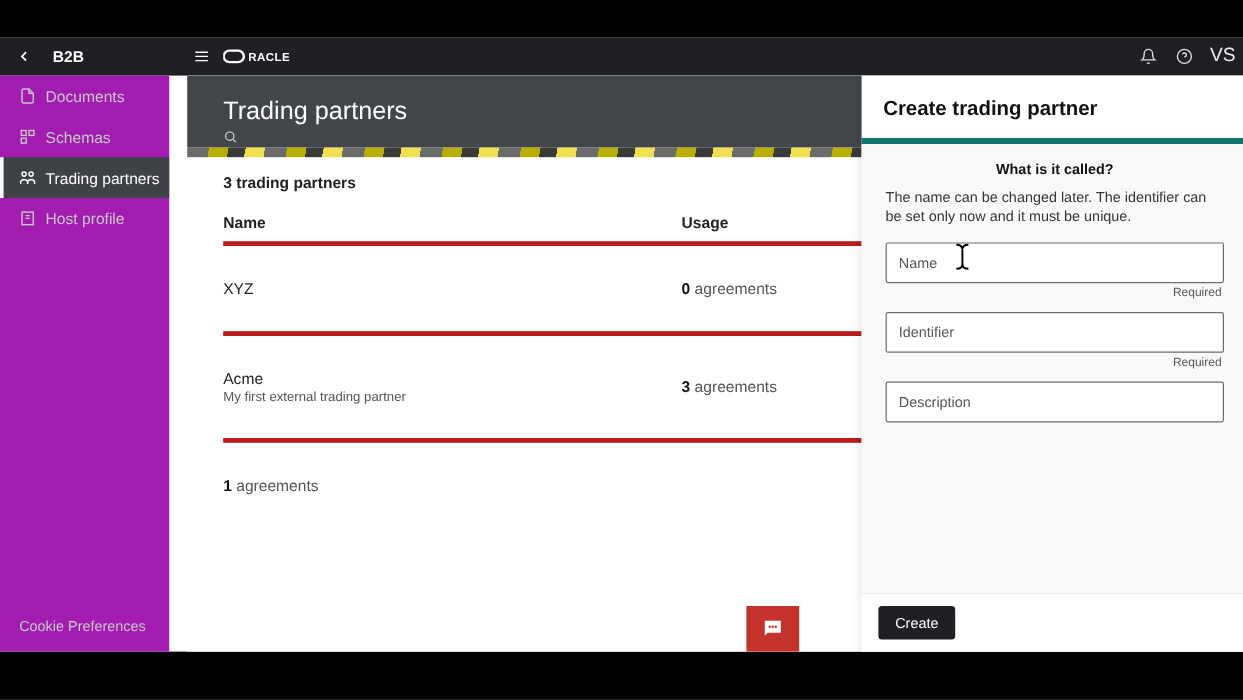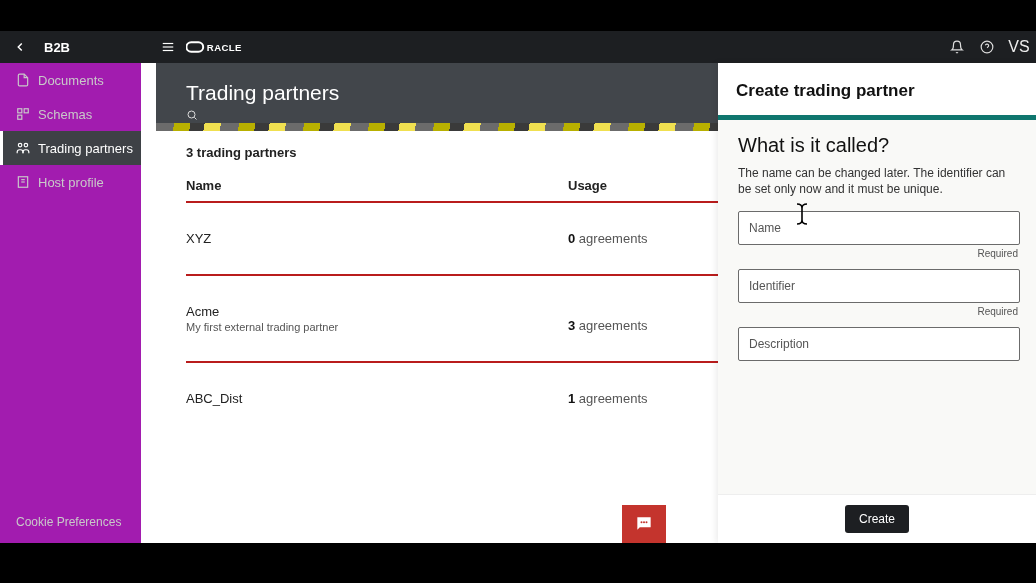--- a/index.html
+++ b/index.html
@@ -26,40 +26,40 @@
 .page-header { height:60px; background:#42464b; color:#fff; display:flex; align-items:center; padding-left:30px; }
 .page-header h1 { font-size:21px; font-weight:500; }
 .sub-bar { position:absolute; top:44px; left:30px; }
 .sub-bar .search-ico { color:#ddd; cursor:pointer; }
 .banner-strip { height:8px; background: repeating-linear-gradient(100deg,#6b6b6b 0 18px,#b8b000 18px 34px,#3a3a3a 34px 48px,#f0e050 48px 64px); position:relative; }
 .content-block { padding: 14px 30px 0 30px; background:#fff; }
 .count-line { font-size:13px; font-weight:700; color:#222; margin-bottom:10px; }
 .tbl-head { display:flex; font-size:13px; font-weight:700; color:#222; padding:8px 0; }
 .col-name { flex: 0 0 382px; }
 .col-usage { flex: 1; }
-.tbl-row { display:flex; align-items:flex-end; padding:28px 0; border-top:2px solid #b91c1c; font-size:13px; color:#222; cursor:pointer; }
+.tbl-row { display:flex; align-items:center; padding:28px 0; border-top:4px solid #b91c1c; font-size:13px; color:#222; cursor:pointer; }
 .tbl-row .sub { font-size:11px; color:#555; margin-top:2px; }
 .usage-num { font-weight:700; color:#111; }
 .usage-txt { color:#555; }
 
 .chat-fab { position:absolute; bottom:0; left:466px; width:44px; height:38px; background:#c4342d; display:flex; align-items:center; justify-content:center; cursor:pointer; }
 
 .panel { position:absolute; top:32px; right:0; width:318px; bottom:0; background:#fff; box-shadow:-2px 0 6px rgba(0,0,0,.08); display:flex; flex-direction:column; }
 .panel-header { padding:18px 18px 14px 18px; border-bottom:5px solid #0f766e; }
 .panel-header h2 { font-size:17px; font-weight:700; color:#111; }
 .panel-body { padding:14px 16px 0 20px; flex:1; background:#f9f9f7; }
-.panel-q { font-size:20px; font-weight:400; color:#111; margin-bottom:8px; }
+.panel-q { font-size:12px; font-weight:700; color:#111; margin-bottom:8px;text-align:center; }
 .panel-hint { font-size:12px; color:#333; line-height:1.35; margin-bottom:14px; }
 .fld-wrap { margin-bottom:4px; }
 .fld { position:relative; border:1px solid #6b6b6b; background:#fff; height:34px; border-radius:2px; }
 .fld.desc { height:34px; }
 .fld-label { position:absolute; top:9px; left:10px; font-size:12px; color:#555; }
 .fld input { position:absolute; inset:0; border:none; background:transparent; padding-left:10px; font-size:13px; outline:none; }
 .req { font-size:10px; color:#555; text-align:right; margin:3px 2px 10px 0; }
-.panel-footer { background:#fff; padding:10px 14px; display:flex; justify-content:center; border-top:1px solid #eee; }
+.panel-footer { background:#fff; padding:10px 14px; display:flex; justify-content:flex-start; border-top:1px solid #eee; }
 .btn-create { background:#1d1f22; color:#fff; font-size:12px; padding:7px 14px; border:none; border-radius:3px; cursor:pointer; }
 
 .cursor-caret { position:absolute; pointer-events:none; }
 </style>
 </head>
 <body>
 
 <div class="app-shell">
 
   <div class="top-bar">
@@ -174,23 +174,20 @@
 
       <div class="tbl-row">
         <div class="col-name">
           <div>Acme</div>
           <div class="sub">My first external trading partner</div>
         </div>
         <div class="col-usage"><span class="usage-num">3</span><span class="usage-txt"> agreements</span></div>
       </div>
 
       <div class="tbl-row">
-        <div class="col-name">
-          <div>ABC_Dist</div>
-        </div>
         <div class="col-usage"><span class="usage-num">1</span><span class="usage-txt"> agreements</span></div>
       </div>
     </div>
 
     <div class="chat-fab">
       <svg width="20" height="20" viewBox="0 0 24 24" fill="#fff">
           <path d="M4 4h16v12H7l-3 3z"></path>
           <circle cx="9" cy="10" r="1.2" fill="#c4342d"></circle>
           <circle cx="12" cy="10" r="1.2" fill="#c4342d"></circle>
           <circle cx="15" cy="10" r="1.2" fill="#c4342d"></circle>

